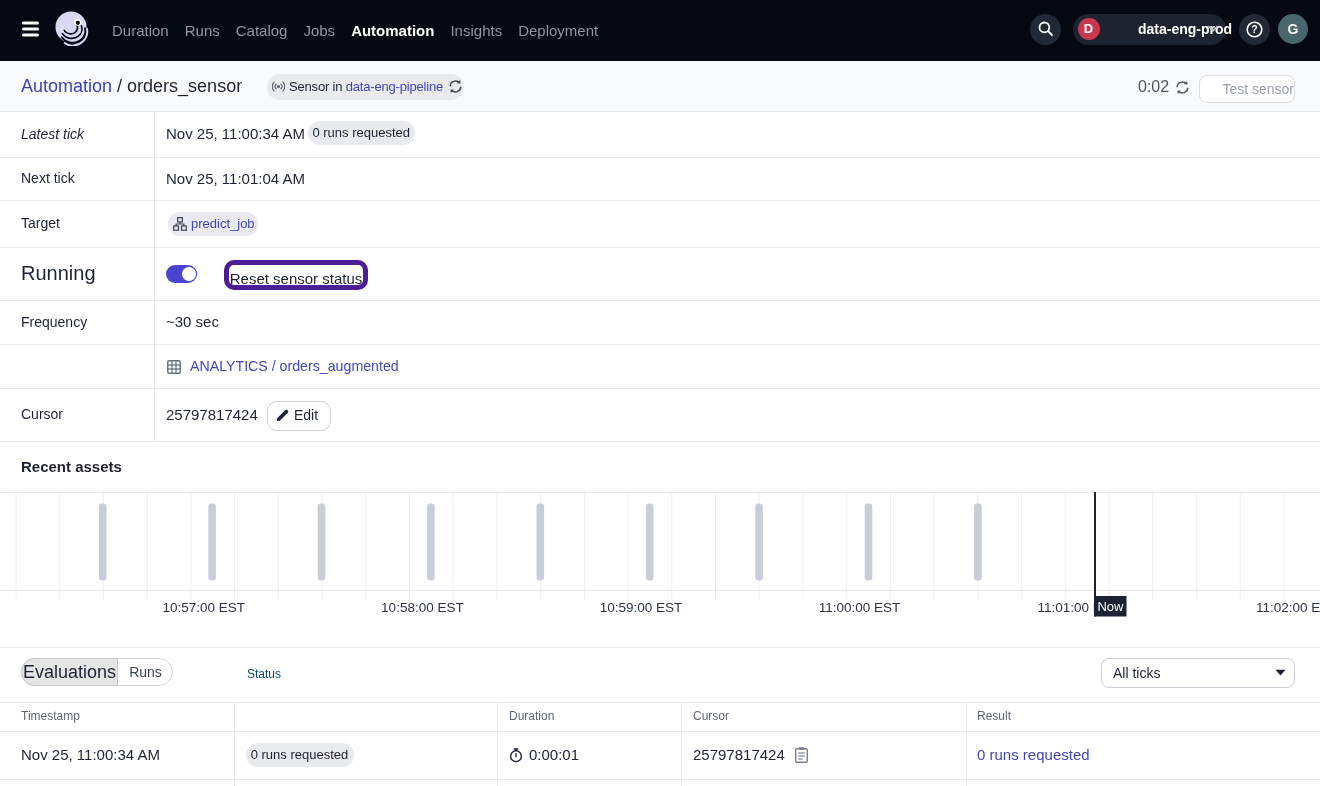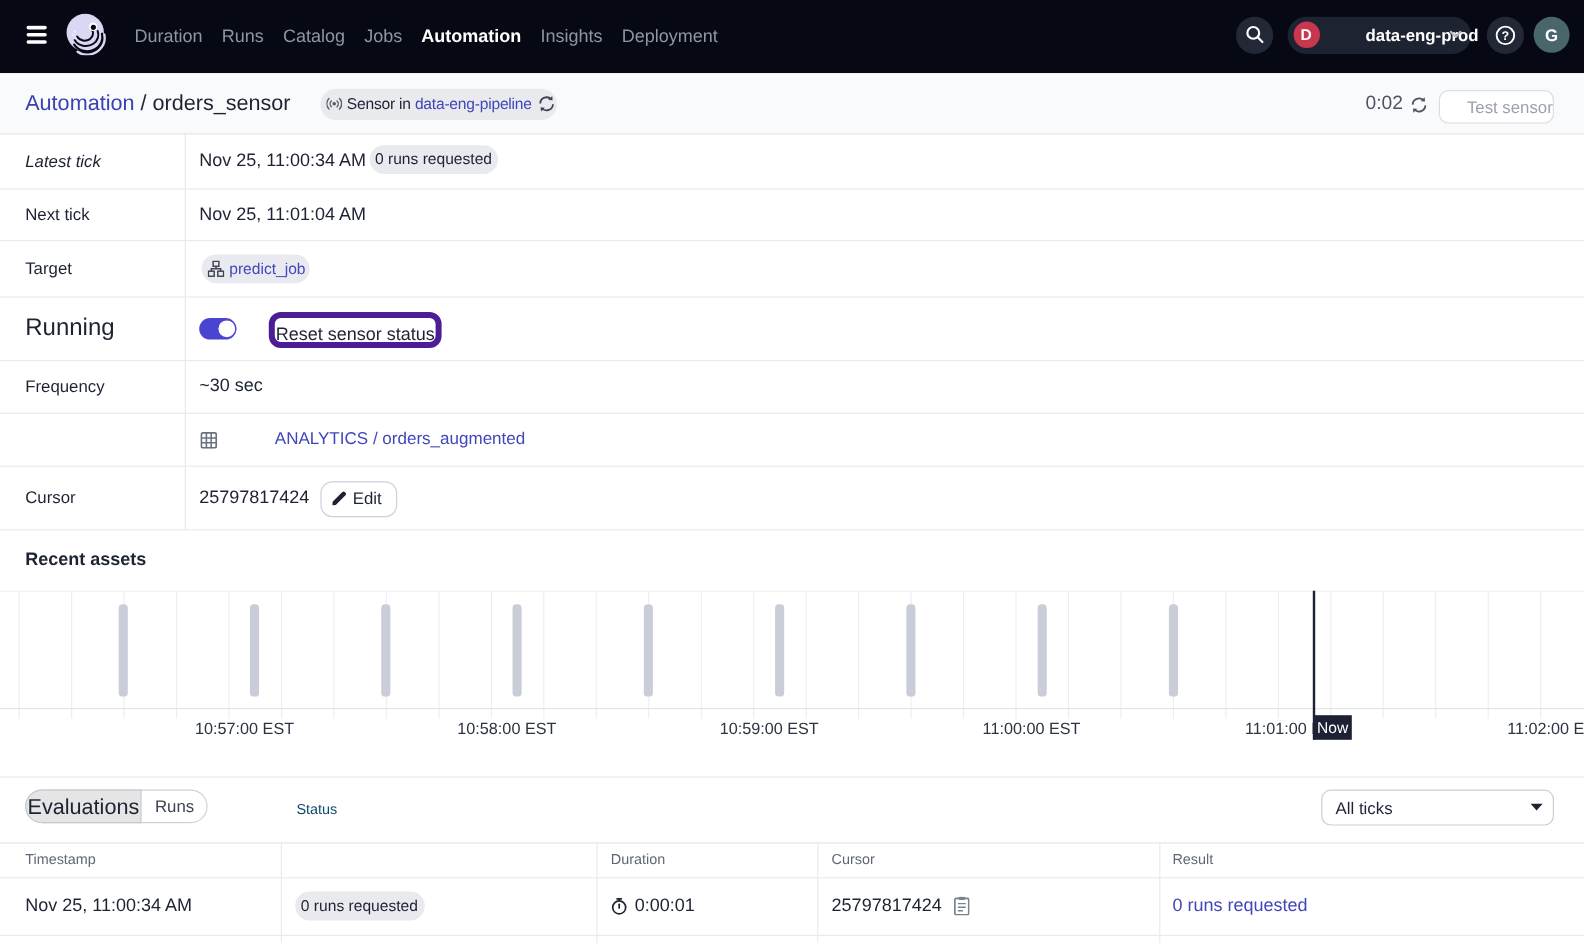--- a/index.html
+++ b/index.html
@@ -127,21 +127,21 @@
 
 <div class="abs dk" style="left:166px;top:300px;height:44px;line-height:44px;font-size:15px;">~30 sec</div>
 
 <svg class="abs" style="left:167px;top:360px" width="14" height="14" viewBox="0 0 14 14">
   <rect x="0.75" y="0.75" width="12.5" height="12.5" rx="1.5" stroke="#6a7280" stroke-width="1.5" fill="none"></rect>
   <line x1="0.75" y1="5" x2="13.25" y2="5" stroke="#6a7280" stroke-width="1.3"></line>
   <line x1="0.75" y1="9" x2="13.25" y2="9" stroke="#6a7280" stroke-width="1.3"></line>
   <line x1="5" y1="0.75" x2="5" y2="13.25" stroke="#6a7280" stroke-width="1.3"></line>
   <line x1="9" y1="0.75" x2="9" y2="13.25" stroke="#6a7280" stroke-width="1.3"></line>
 </svg>
-<div class="abs blurple" style="left:190px;top:344px;height:44px;line-height:44px;font-size:14.2px;margin-left:39px;">ANALYTICS / orders_augmented</div>
+<div class="abs blurple" style="left:190px;top:344px;height:44px;line-height:44px;font-size:14.2px;">ANALYTICS / orders_augmented</div>
 
 <div class="abs dk" style="left:166px;top:388px;height:53px;line-height:53px;font-size:15px;">25797817424</div>
 <div class="abs" style="left:267px;top:400.5px;width:64px;height:30px;border-radius:10px;background:#fff;border:1px solid #ccd0d7;"></div>
 <svg class="abs" style="left:276px;top:408px" width="14" height="14" viewBox="0 0 14 14">
   <path d="M1.2 10.2 L9.3 2.1 a1.4 1.4 0 0 1 2 0 l0.6 0.6 a1.4 1.4 0 0 1 0 2 L3.8 12.8 L1 13 z" fill="#1d2333"></path>
 </svg>
 <div class="abs dk" style="left:294px;top:400.5px;height:30px;line-height:28px;font-size:14px;">Edit</div>
 
 <div class="abs" style="left:21px;top:458px;font-size:15px;font-weight:700;color:#1d2333;">Recent assets</div>
 <svg class="abs" style="left:0;top:492px" width="1320" height="125" viewBox="0 0 1320 125">

